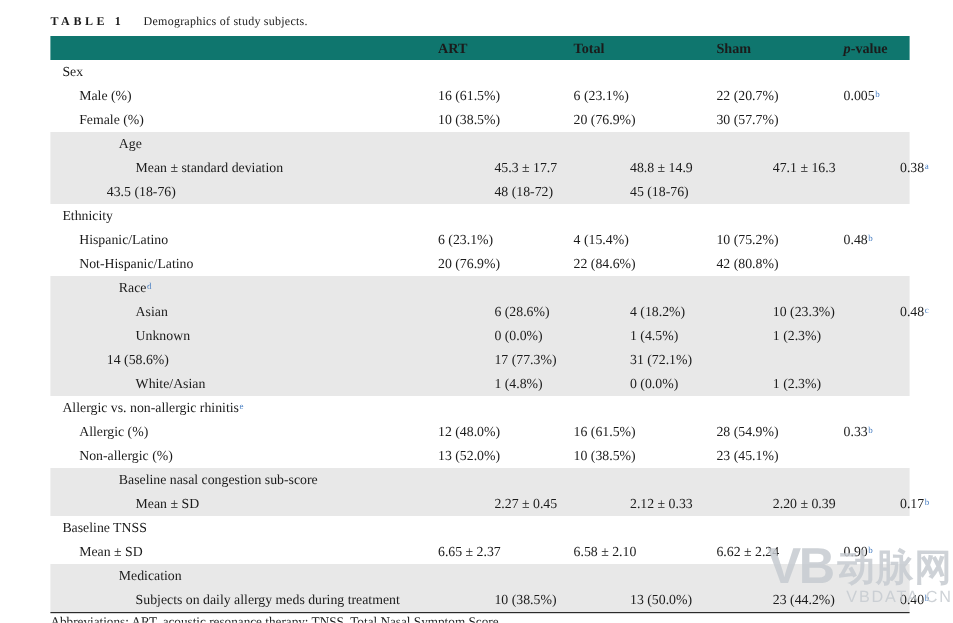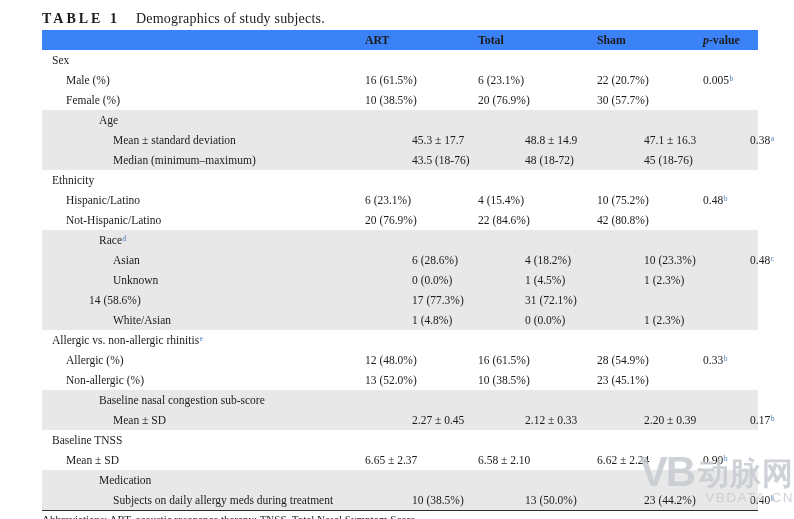--- a/index.html
+++ b/index.html
@@ -8,34 +8,34 @@
     background:#ffffff;
     overflow:hidden;
     position:relative;
     font-family:"Liberation Serif","DejaVu Serif",serif;
     color:#1b1b1b;
   }
   .table-wrap{
     position:absolute;left:42px;top:10px;width:716px;
   }
   .title-line{
-    height:20px;line-height:18px;font-size:14px;
+    height:20px;line-height:18px;font-size:10px;
     white-space:nowrap;
   }
   .title-label{font-weight:bold;letter-spacing:3px;}
   .title-caption{margin-left:16px;letter-spacing:0.2px;}
   .grid-row{
     display:grid;
     grid-template-columns:323px 113px 119px 106px 55px;
     height:20px;line-height:20px;
     font-size:11.5px;
     align-items:center;
   }
   .head-row{
-    background:#3b82f6;
+    background:#0f766e;
     font-weight:bold;
     font-size:11.8px;
   }
   .head-row .cell{font-weight:bold;}
   .cell{white-space:nowrap;overflow:visible;}
   .label-cell.section{padding-left:10px;}
   .label-cell.indent{padding-left:24px;}
   .shaded{background:#e8e8e8;padding-left:47px;}
   sup.fnote{
     font-size:7.5px;
@@ -124,21 +124,20 @@
         <span class="cell "></span>
       </div>
       <div class="grid-row shaded">
         <span class="cell label-cell indent">Mean ± standard deviation</span>
         <span class="cell ">45.3 ± 17.7</span>
         <span class="cell ">48.8 ± 14.9</span>
         <span class="cell ">47.1 ± 16.3</span>
         <span class="cell ">0.38<sup class="fnote">a</sup></span>
       </div>
       <div class="grid-row shaded">
-        <span class="cell label-cell indent">Median (minimum–maximum)</span>
         <span class="cell ">43.5 (18-76)</span>
         <span class="cell ">48 (18-72)</span>
         <span class="cell ">45 (18-76)</span>
         <span class="cell "></span>
       </div>
       <div class="grid-row">
         <span class="cell label-cell section">Ethnicity</span>
         <span class="cell "></span>
         <span class="cell "></span>
         <span class="cell "></span>

